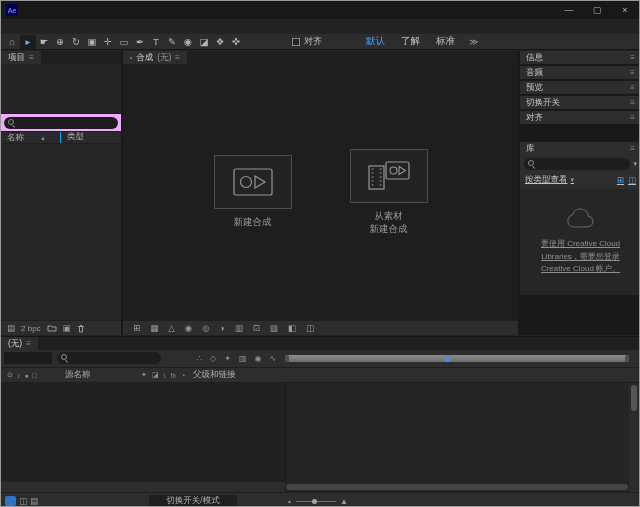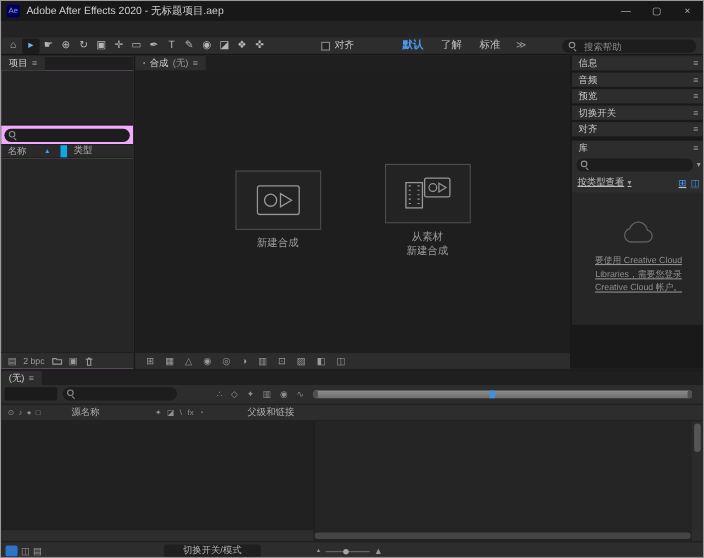--- a/index.html
+++ b/index.html
@@ -19,21 +19,21 @@
 
   
   .toolbar{position:absolute;top:33px;left:0;right:0;height:16px;background:#2d2d2d;display:flex;align-items:center;border-bottom:1px solid #161616;}
   .tools{display:flex;align-items:center;padding-left:3px;}
   .tool{width:16px;text-align:center;font-size:9.5px;color:#b5b5b5;line-height:14px;border-radius:2px;}
   .tool.active{background:#1c1c1c;color:#6fb3ff;}
   .snap{display:flex;align-items:center;gap:4px;margin-left:48px;font-size:9px;color:#c0c0c0;}
   .checkbox{width:8px;height:8px;border:1px solid #8a8a8a;background:#222;display:inline-block;}
   .workspaces{display:flex;align-items:center;gap:16px;margin-left:44px;}
   .ws{font-size:9.5px;color:#c0c0c0;white-space:nowrap;}
-  .ws.active{color:#4a9df5;font-weight:bold;}
+  .ws.active{color:#4a9df5;}
   .overflow{font-size:9px;color:#9a9a9a;margin-left:14px;}
   .search-help{margin-left:auto;margin-right:6px;width:122px;height:12px;background:#1d1d1d;border-radius:6px;display:flex;align-items:center;padding:0 6px;gap:4px;}
   .search-help input{flex:1;background:transparent;border:none;outline:none;color:#bbb;font-size:8.5px;min-width:0;}
   .search-help input::placeholder{color:#8a8a8a;}
 
   
   .mag{width:8px;height:8px;position:relative;display:inline-block;flex:0 0 auto;}
   .mag::before{content:"";position:absolute;left:0;top:0;width:4px;height:4px;border:1px solid #8f8f8f;border-radius:50%;}
   .mag::after{content:"";position:absolute;left:5px;top:6px;width:3px;height:1px;background:#8f8f8f;transform:rotate(45deg);transform-origin:0 0;}
 
@@ -43,35 +43,35 @@
   .tab{background:#2d2d2d;display:flex;align-items:center;gap:4px;padding:0 7px;font-size:8.5px;color:#d0d0d0;white-space:nowrap;}
   .ham{color:#8a8a8a;font-size:8px;}
   .dim{color:#9a9a9a;}
 
   .project-panel{position:absolute;left:0;top:0;width:120px;height:284px;background:#f0abfc;display:flex;flex-direction:column;}
   .proj-preview{height:50px;background:#242424;border-bottom:1px solid #1b1b1b;}
   .proj-search{height:17px;display:flex;align-items:center;padding:2px 3px;gap:3px;}
   .mini-input{flex:1;height:12px;background:#1d1d1d;border-radius:6px;display:flex;align-items:center;padding:0 4px;gap:3px;min-width:0;}
   .mini-input input{flex:1;background:transparent;border:none;outline:none;color:#bbb;font-size:8px;min-width:0;width:100%;}
   .proj-cols{height:13px;background:#2a2a2a;border-top:1px solid #1f1f1f;border-bottom:1px solid #1f1f1f;display:flex;align-items:center;font-size:8.5px;color:#b0b0b0;}
-  .col-name{width:60px;padding-left:6px;display:flex;align-items:center;gap:16px;border-right:6px solid #0ea5e9;height:100%;}
+  .col-name{width:60px;padding-left:6px;display:flex;align-items:center;gap:16px;border-right:1px solid #0ea5e9;height:100%;}
   .sort{color:#4a9df5;font-size:6px;}
   .col-type{flex:1;padding-left:6px;height:100%;display:flex;align-items:flex-end;}
   .proj-list{flex:1;background:#262626;}
   .panel-footer{height:15px;background:#2d2d2d;border-top:1px solid #1f1f1f;display:flex;align-items:center;gap:6px;padding:0 6px;font-size:8px;color:#9a9a9a;flex:0 0 auto;}
   .fico{font-size:8.5px;color:#9a9a9a;line-height:1;}
 
   .comp-panel{position:absolute;left:122px;top:0;width:395px;height:284px;background:#2d2d2d;display:flex;flex-direction:column;}
   .comp-body{flex:1;background:#1e1e1e;display:flex;align-items:center;justify-content:center;gap:58px;}
   .comp-btn{display:flex;flex-direction:column;align-items:center;gap:7px;}
   .comp-btn .box{width:78px;height:54px;border:1px solid #4d4d4d;background:#232323;display:flex;align-items:center;justify-content:center;}
   .comp-btn .lbl{font-size:9.5px;color:#9a9a9a;text-align:center;line-height:1.3;}
   .comp-footer{gap:10px;padding:0 10px;}
 
-  .right-col{position:absolute;left:519px;top:0;width:121px;height:244px;display:flex;flex-direction:column;gap:4px;background:#191919;}
+  .right-col{position:absolute;left:519px;top:0;width:121px;height:244px;display:flex;flex-direction:column;gap:18px;background:#191919;}
   .rp-header{height:13px;background:#2d2d2d;display:flex;align-items:center;justify-content:space-between;padding:0 6px;font-size:8.5px;color:#c8c8c8;flex:0 0 auto;}
   .lib{flex:1;background:#2d2d2d;display:flex;flex-direction:column;min-height:0;}
   .lib-search-row{display:flex;align-items:center;gap:3px;padding:3px 4px 2px 4px;}
   .dd{color:#9a9a9a;font-size:7px;}
   .lib-viewby{display:flex;align-items:center;gap:3px;padding:2px 5px 3px 5px;font-size:8.5px;color:#c0c0c0;text-decoration:underline;}
   .view-icons{margin-left:auto;display:flex;gap:4px;}
   .view-icons span{color:#4a9df5;font-size:8.5px;}
   .lib-content{flex:1;background:#262626;display:flex;flex-direction:column;align-items:center;justify-content:center;gap:9px;padding:0 8px;min-height:0;}
   .lib-msg{font-size:8px;color:#8f8f8f;text-align:center;line-height:1.6;text-decoration:underline;}
 
@@ -82,21 +82,21 @@
   .tl-search{position:absolute;left:56px;top:2px;width:104px;}
   .tl-icons{position:absolute;left:196px;top:0;height:17px;display:flex;align-items:center;gap:8px;font-size:8px;color:#8f8f8f;}
   .workarea{position:absolute;left:284px;top:5px;width:344px;height:7px;background:linear-gradient(#8d8d8d,#6d6d6d);border-radius:2px;}
   .workarea::before,.workarea::after{content:"";position:absolute;top:0;width:4px;height:7px;background:#4f4f4f;border-radius:2px;}
   .workarea::before{left:0;} .workarea::after{right:0;}
   .playhead{position:absolute;left:160px;top:0;width:5px;height:7px;background:#3f8fea;}
   .tl-cols{position:relative;height:16px;background:#2d2d2d;border-top:1px solid #1e1e1e;border-bottom:1px solid #1e1e1e;font-size:8.5px;color:#b0b0b0;}
   .av-group{position:absolute;left:6px;top:0;height:14px;display:flex;align-items:center;gap:4px;font-size:7px;color:#8f8f8f;}
   .src-name{position:absolute;left:64px;top:0;height:14px;display:flex;align-items:center;}
   .sw-group{position:absolute;left:140px;top:0;height:14px;display:flex;align-items:center;gap:5px;font-size:7px;color:#8f8f8f;}
-  .parent-link{position:absolute;left:224px;top:0;height:14px;display:flex;align-items:center;}
+  .parent-link{position:absolute;left:192px;top:0;height:14px;display:flex;align-items:center;}
   .tl-body{position:absolute;top:46px;bottom:26px;left:0;right:0;}
   .tl-left{position:absolute;left:0;top:0;bottom:0;width:284px;background:#212121;}
   .tl-right{position:absolute;left:284px;right:10px;top:0;bottom:0;background:#252525;border-left:1px solid #1a1a1a;}
   .tl-vscroll{position:absolute;right:0;top:0;bottom:0;width:10px;background:#2b2b2b;}
   .tl-vscroll .thumb{position:absolute;top:2px;left:2px;width:6px;height:26px;background:#555;border-radius:3px;}
   .tl-hscroll{position:absolute;left:284px;right:10px;bottom:16px;height:10px;background:#232323;}
   .tl-hscroll .thumb{position:absolute;left:1px;right:1px;top:2px;height:6px;background:#454545;border-radius:3px;}
   .tl-footer{position:absolute;left:0;right:0;bottom:0;height:16px;background:#2d2d2d;border-top:1px solid #1f1f1f;}
   .pane-toggles{position:absolute;left:4px;top:3px;display:flex;gap:3px;align-items:center;}
   .pane-blue{width:11px;height:10px;background:#2f73c9;border-radius:2px;}
@@ -110,21 +110,20 @@
 
   svg{display:block;}
 </style>
 </head>
 <body>
 
 <div class="win">
 
   <div class="titlebar">
     <span class="app-icon">Ae</span>
-    <span class="win-title">Adobe After Effects 2020 - 无标题项目.aep</span>
     <div class="win-controls">
       <span>—</span>
       <span>▢</span>
       <span>×</span>
     </div>
   </div>
 
 
   <div class="toolbar">
     <div class="tools">
@@ -149,24 +148,20 @@
       <span class="checkbox"></span>
       <span>对齐</span>
     </div>
     <div class="workspaces">
 
     <span class="ws active">默认</span>
         <span class="ws">了解</span>
         <span class="ws">标准</span>
       </div>
     <span class="overflow">≫</span>
-    <div class="search-help">
-      <span class="mag"></span>
-      <input placeholder="搜索帮助" style="">
-    </div>
   </div>
 
   <div class="main">
 
     <section class="project-panel">
       <div class="tabbar">
         <div class="tab">
           <span>项目</span>
           <span class="ham">≡</span>
         </div>

